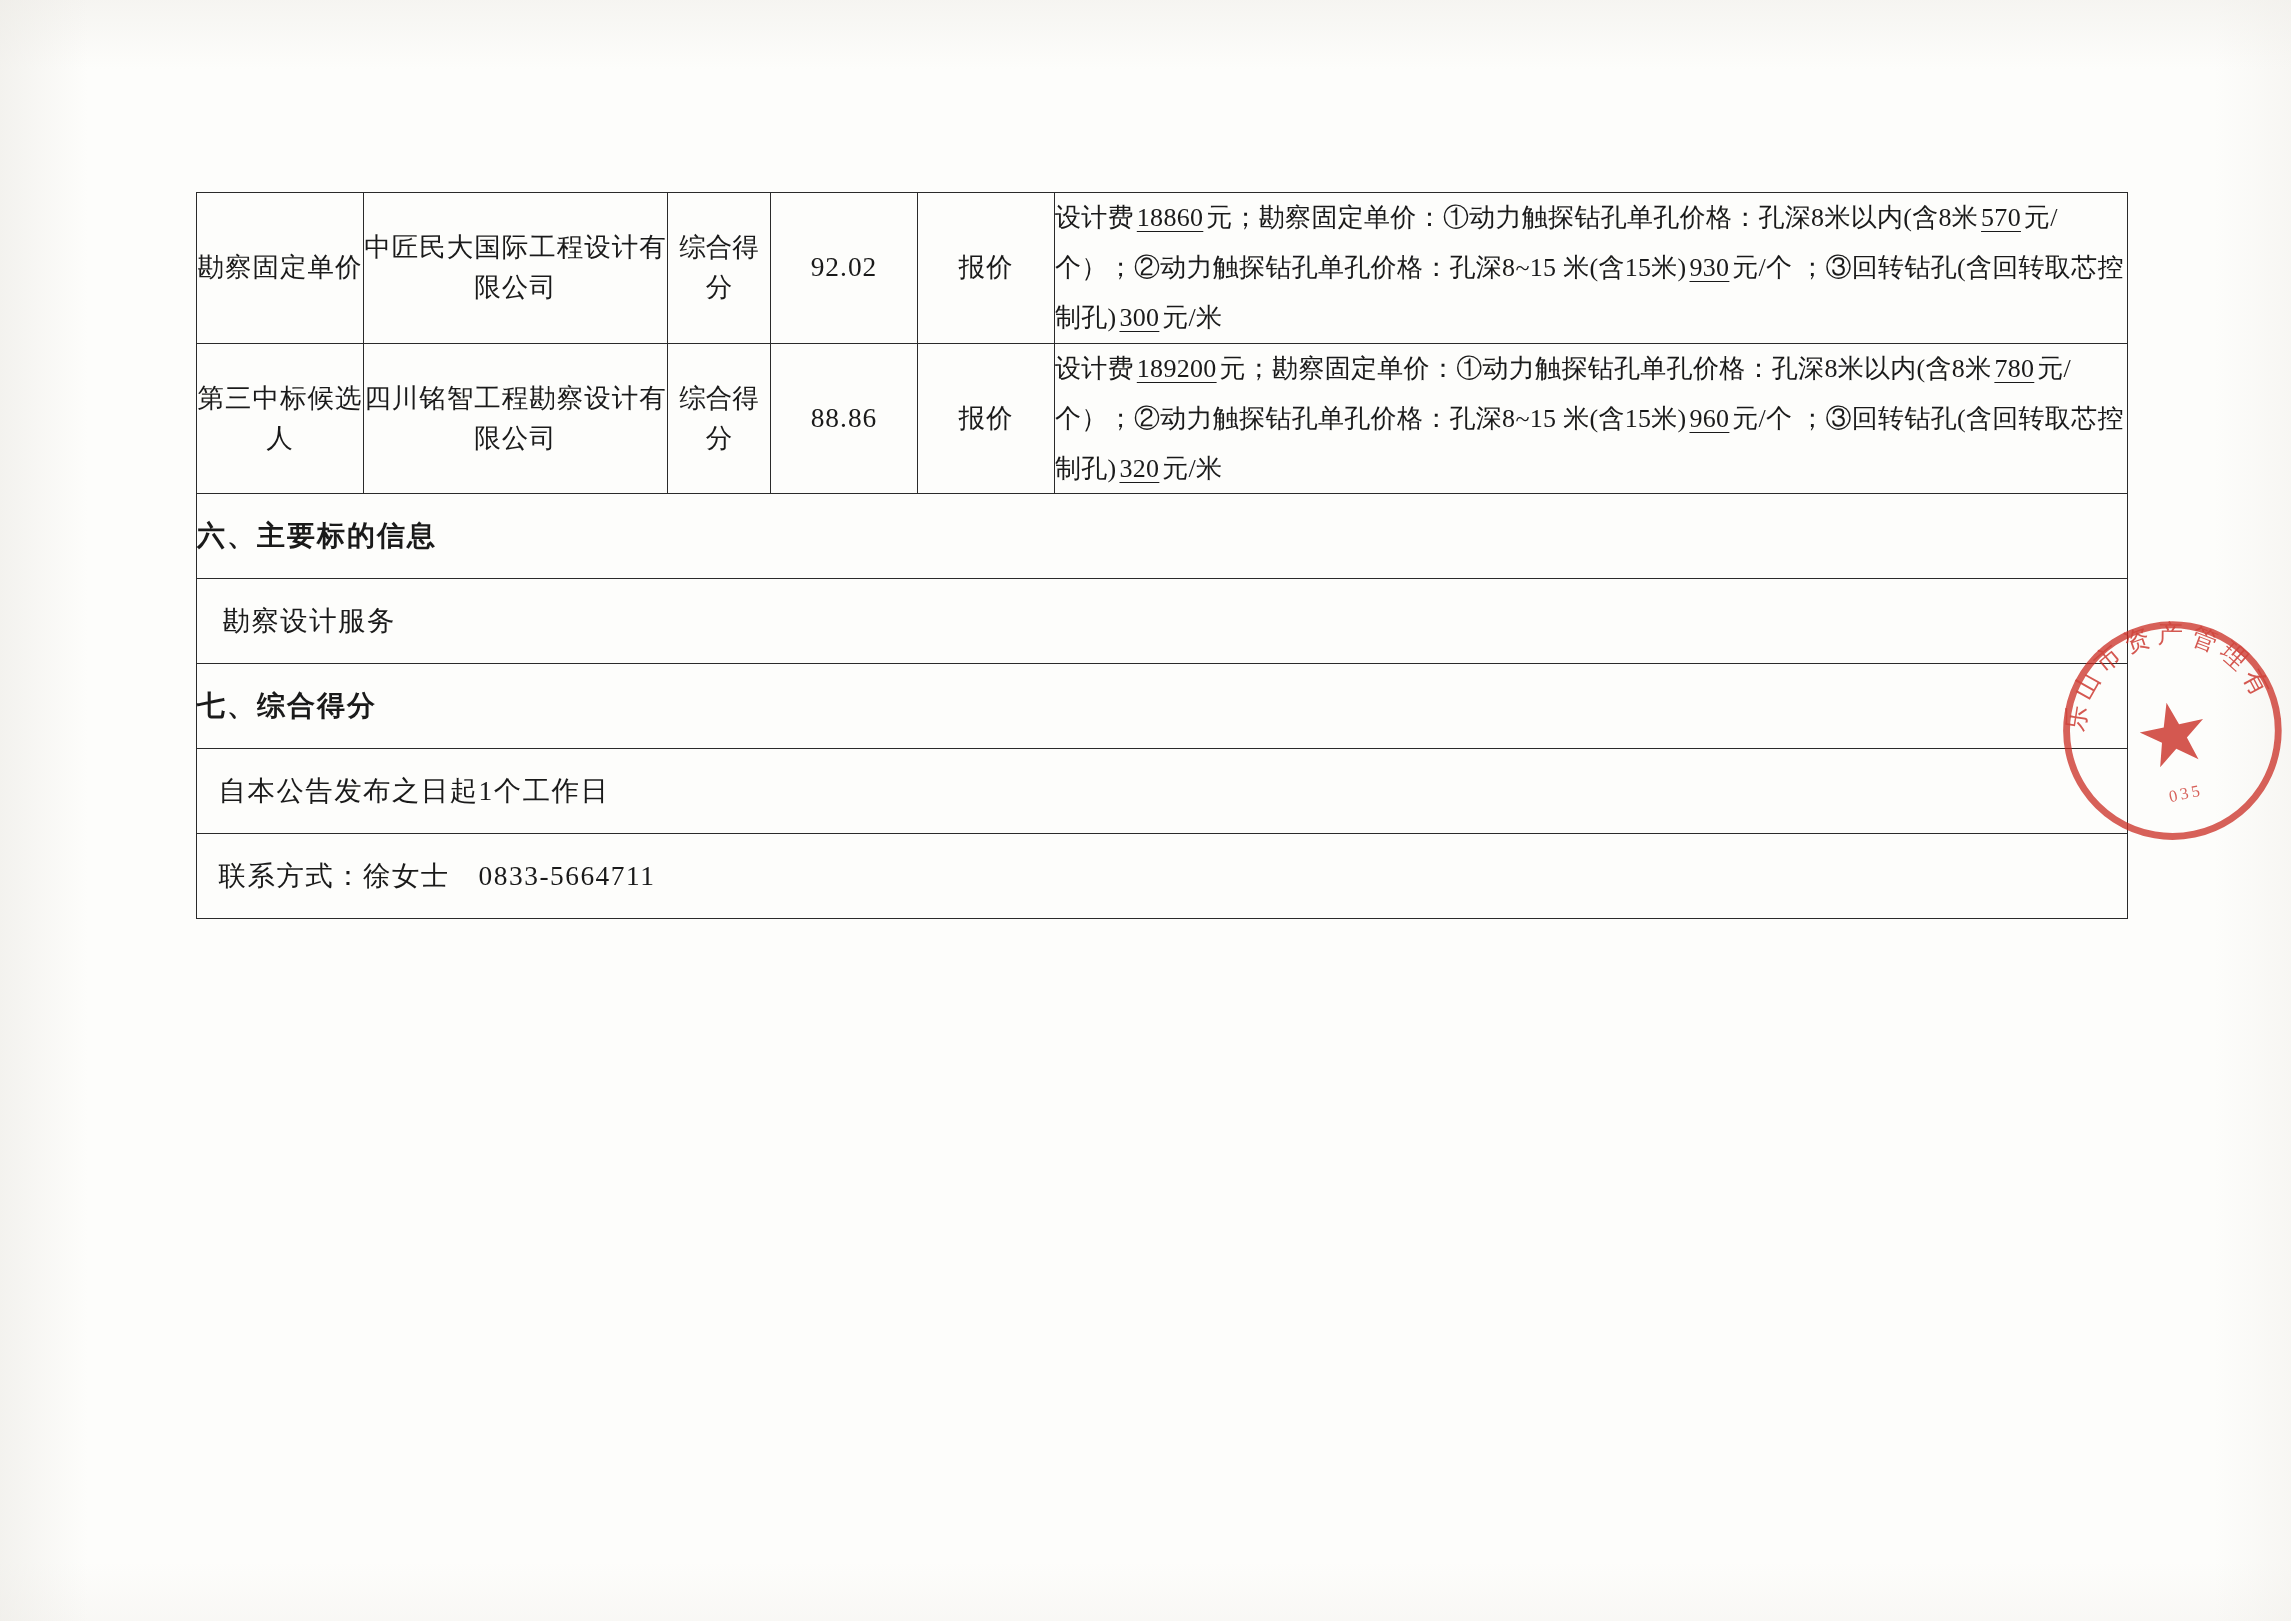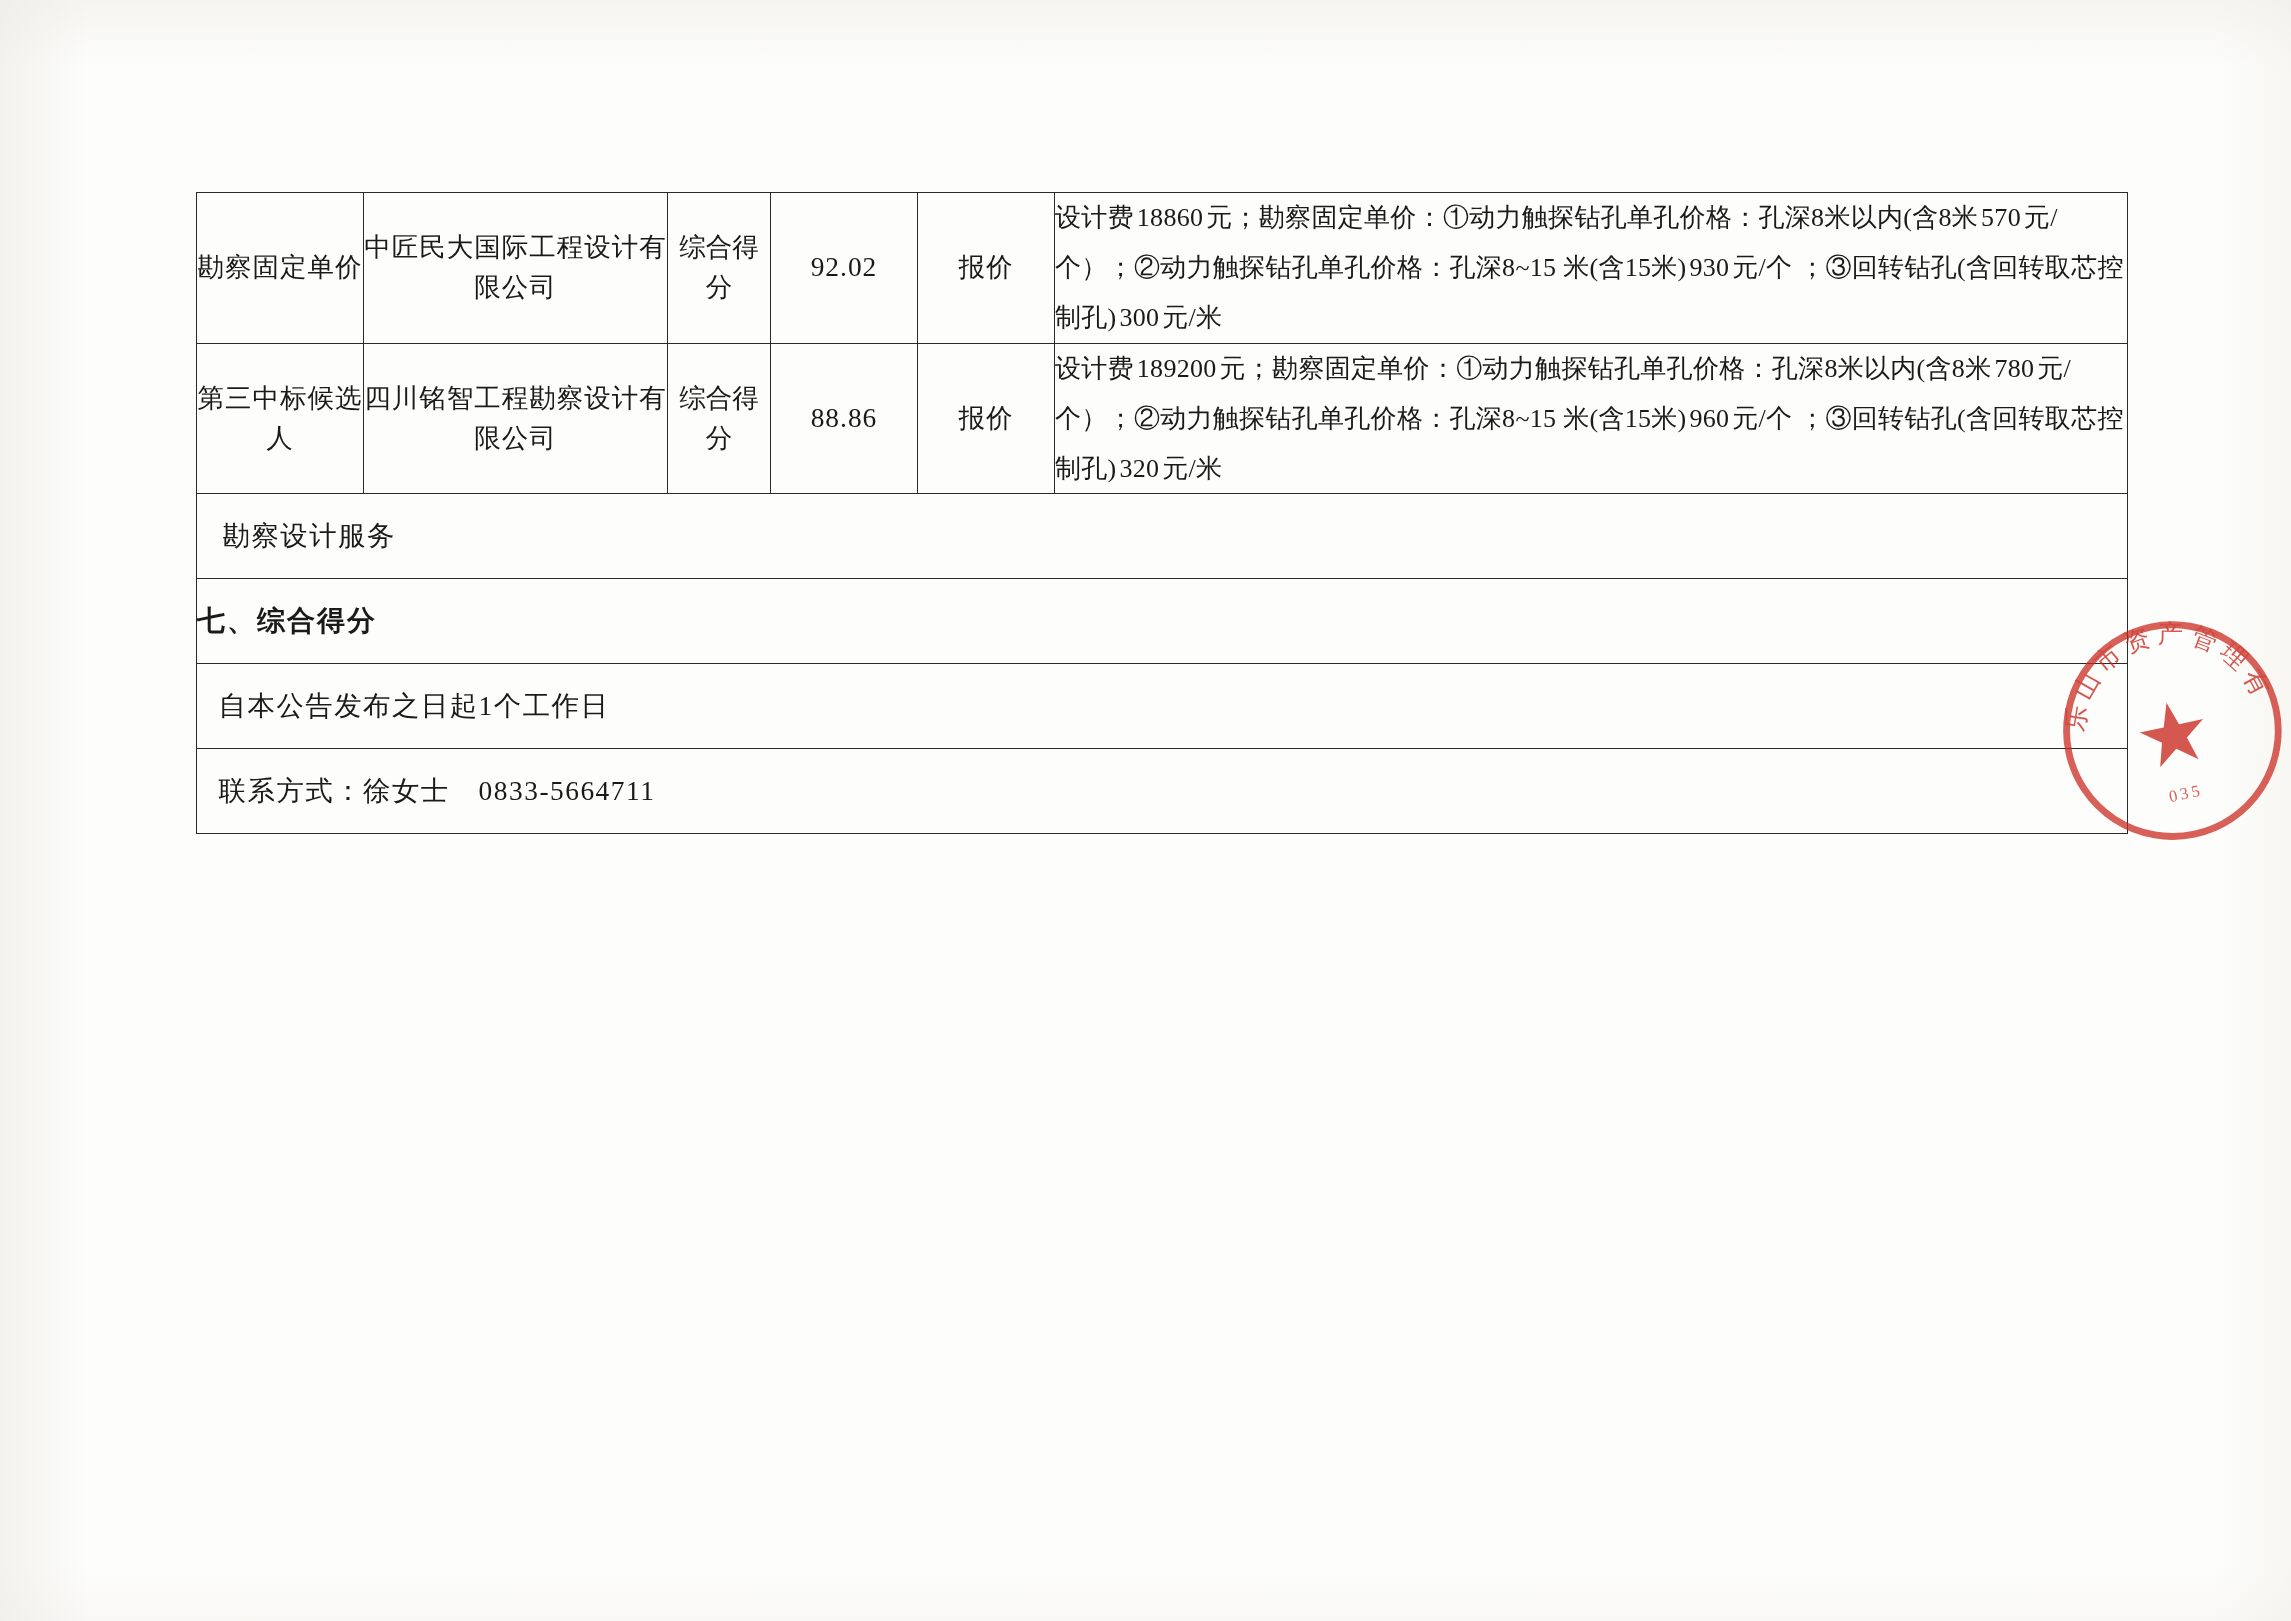--- a/index.html
+++ b/index.html
@@ -67,20 +67,21 @@
     letter-spacing: 1px;
   }
   .detail {
     font-size: 26px;
     line-height: 1.92;
     padding: 11.8px 9.8px 11.8px 11.8px;
     text-align: left;
     letter-spacing: 0.3px;
   }
   .ul {
+    text-decoration: underline;
     text-underline-offset: 4.9px;
     text-decoration-thickness: 1.3px;
     padding: 0 2.9px;
   }
 
   .section-row td {
     height: 84px;
   }
   .section-title {
     font-size: 28px;
@@ -148,20 +149,23 @@
         <td class="cell-center">四川铭智工程勘察设计有限公司</td>
         <td class="cell-center tight">综合得分</td>
         <td class="num">88.86</td>
         <td class="cell-center">报价</td>
         <td class="detail">
           <span>设计费</span><span class="ul">189200</span><span>元；勘察固定单价：①动力触探钻孔单孔价格：孔深8米以</span><span>内(含8米</span><span class="ul">780</span><span>元/个）；②动力触探钻孔单孔价格：孔深8~15 米(含15米)</span><span class="ul">960</span><span>元/个 ；③回转钻孔(含回转取芯控制孔)</span><span class="ul">320</span><span>元/米</span>
         </td>
       </tr>
 
       <tr class="section-row">
+        <td class="section-title" colspan="6">六、主要标的信息</td>
+      </tr>
+      <tr class="section-row">
         <td class="section-body indent-sm" colspan="6">勘察设计服务</td>
       </tr>
 
       <tr class="section-row">
         <td class="section-title" colspan="6">七、综合得分</td>
       </tr>
       <tr class="section-row">
         <td class="section-body" colspan="6" style="padding-left:21.6px">自本公告发布之日起1个工作日</td>
       </tr>
 

